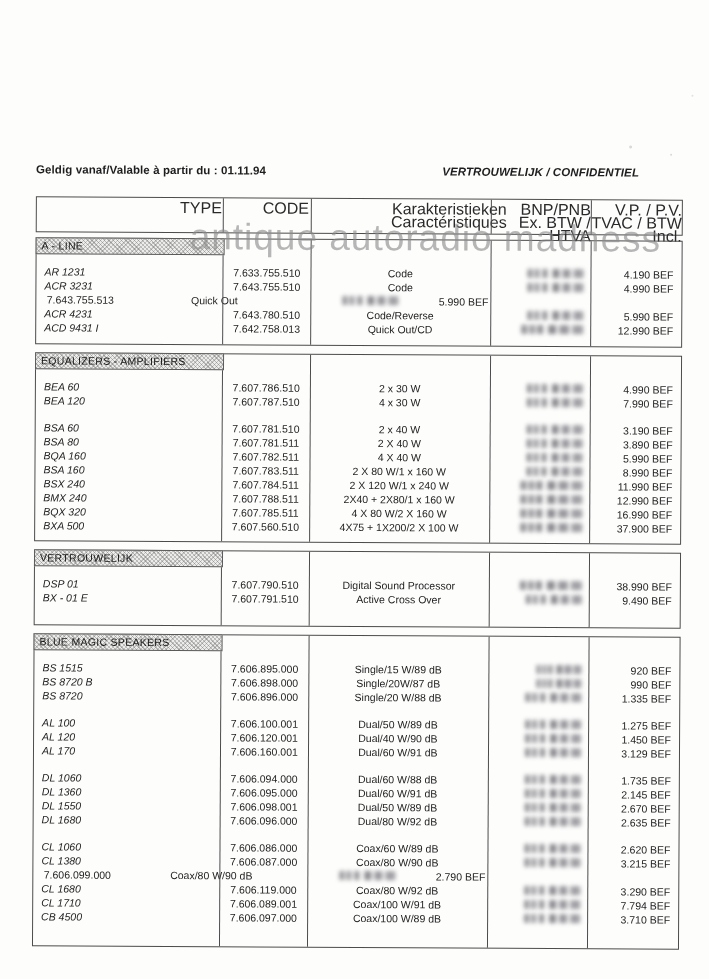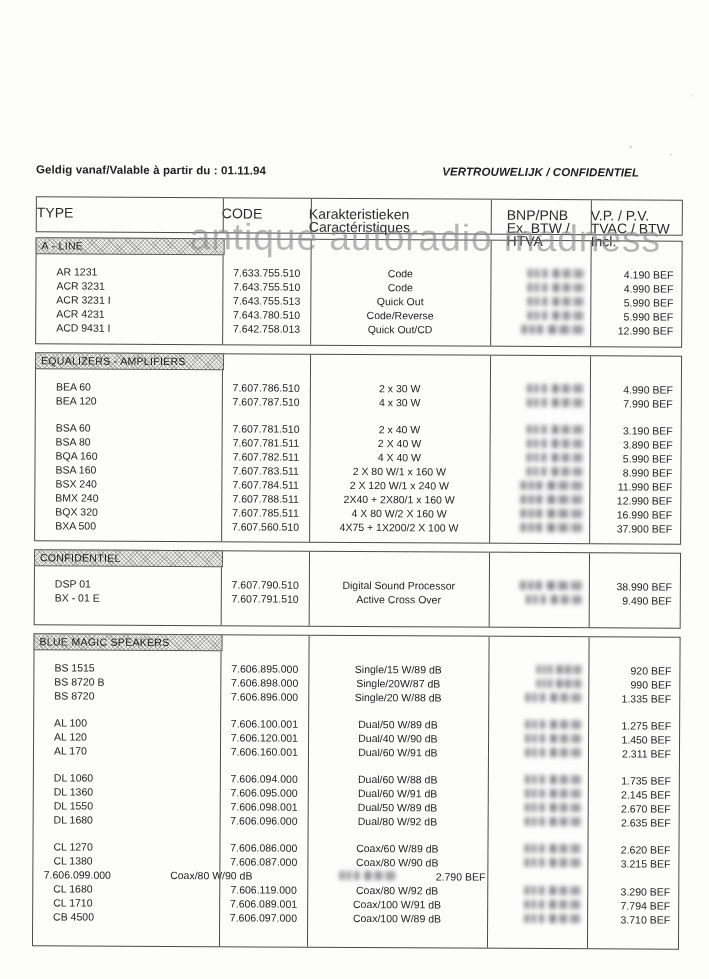--- a/index.html
+++ b/index.html
@@ -31,21 +31,21 @@
   .block{
     position:relative;box-sizing:border-box;width:647px;
     border:1px solid #4c4c4c;background:transparent;
   }
   .vline{position:absolute;top:0;bottom:0;width:1px;background:#4c4c4c;}
   .v1{left:186px}.v2{left:274px}.v3{left:454px}.v4{left:554px}
 
   
   .head-block{height:36px;margin-bottom:5px;}
   .hrow{display:flex;height:100%;}
-  .hc{box-sizing:border-box;padding-top:9px;text-align:left;font-size:14px;line-height:13px;color:#2a2a2a;}
+  .hc{box-sizing:border-box;padding-top:3px;text-align:right;font-size:16px;line-height:13px;color:#2a2a2a;}
   .hc.c1{width:187px}.hc.c2{width:88px}.hc.c3{width:200px}.hc.c4{width:85px}.hc.c5{width:92px}
 
   
   .section-block{margin-bottom:8px;}
   .secbar{
     position:relative;z-index:3;box-sizing:border-box;
     width:189px;height:17px;margin:-1px 0 0 -1px;
     border:1px solid #5a5a5a;
     background-color:#ececea;
     background-image:
@@ -55,21 +55,21 @@
   }
   .rows{padding-top:10px;padding-bottom:9px;}
   .section-block:nth-child(1) .rows{padding-bottom:9px;}
   .section-block:nth-child(2) .rows{padding-bottom:8px;}
   .section-block:nth-child(3) .rows{padding-bottom:20px;}
   .section-block:nth-child(4) .rows{padding-bottom:22px;}
   .group{margin-top:13px;}
   .group:first-child{margin-top:0;}
   .row{display:flex;height:14px;font-size:10.5px;line-height:14px;color:#232323;}
   .cell{box-sizing:border-box;overflow:visible;white-space:nowrap;}
-  .cell.c1{width:187px;text-align:left;padding-left:20px;}
+  .cell.c1{width:187px;text-align:left;padding-left:8px;font-style:italic;}
   .cell.c2{width:88px;text-align:center;}
   .cell.c3{width:180px;text-align:center;}
   .cell.c4{width:100px;text-align:right;padding-right:6px;}
   .cell.c5{width:92px;text-align:right;padding-right:8px;}
 
   
   .smudge{
     display:inline-block;height:9px;margin-top:2px;vertical-align:top;
     border-radius:1px;opacity:.72;filter:blur(2.1px);
     background:linear-gradient(90deg,
@@ -144,21 +144,20 @@
                   <div class="cell c5">4.190 BEF</div>
                 </div>
                 <div class="row">
                   <div class="cell c1">ACR 3231</div>
                   <div class="cell c2">7.643.755.510</div>
                   <div class="cell c3">Code</div>
                   <div class="cell c4"><span class="smudge" style="width: 56px;"></span></div>
                   <div class="cell c5">4.990 BEF</div>
                 </div>
                 <div class="row">
-                  <div class="cell c1">ACR 3231 I</div>
                   <div class="cell c2">7.643.755.513</div>
                   <div class="cell c3">Quick Out</div>
                   <div class="cell c4"><span class="smudge" style="width: 56px;"></span></div>
                   <div class="cell c5">5.990 BEF</div>
                 </div>
                 <div class="row">
                   <div class="cell c1">ACR 4231</div>
                   <div class="cell c2">7.643.780.510</div>
                   <div class="cell c3">Code/Reverse</div>
                   <div class="cell c4"><span class="smudge" style="width: 56px;"></span></div>
@@ -255,21 +254,21 @@
                   <div class="cell c5">37.900 BEF</div>
                 </div>
               </div>
             </div>
           </div>
           <div class="block section-block">
             <div class="vline v1"></div>
             <div class="vline v2"></div>
             <div class="vline v3"></div>
             <div class="vline v4"></div>
-            <div class="secbar"><span>CONFIDENTIEL</span></div>
+            <div class="secbar"><span>VERTROUWELIJK</span></div>
             <div class="rows">
               <div class="group">
                 <div class="row">
                   <div class="cell c1">DSP 01</div>
                   <div class="cell c2">7.607.790.510</div>
                   <div class="cell c3">Digital Sound Processor</div>
                   <div class="cell c4"><span class="smudge" style="width: 62px;"></span></div>
                   <div class="cell c5">38.990 BEF</div>
                 </div>
                 <div class="row">
@@ -325,21 +324,21 @@
                   <div class="cell c2">7.606.120.001</div>
                   <div class="cell c3">Dual/40 W/90 dB</div>
                   <div class="cell c4"><span class="smudge" style="width: 56px;"></span></div>
                   <div class="cell c5">1.450 BEF</div>
                 </div>
                 <div class="row">
                   <div class="cell c1">AL 170</div>
                   <div class="cell c2">7.606.160.001</div>
                   <div class="cell c3">Dual/60 W/91 dB</div>
                   <div class="cell c4"><span class="smudge" style="width: 56px;"></span></div>
-                  <div class="cell c5">2.311 BEF</div>
+                  <div class="cell c5">3.129 BEF</div>
                 </div>
               </div>
               <div class="group">
                 <div class="row">
                   <div class="cell c1">DL 1060</div>
                   <div class="cell c2">7.606.094.000</div>
                   <div class="cell c3">Dual/60 W/88 dB</div>
                   <div class="cell c4"><span class="smudge" style="width: 56px;"></span></div>
                   <div class="cell c5">1.735 BEF</div>
                 </div>
@@ -360,21 +359,21 @@
                 <div class="row">
                   <div class="cell c1">DL 1680</div>
                   <div class="cell c2">7.606.096.000</div>
                   <div class="cell c3">Dual/80 W/92 dB</div>
                   <div class="cell c4"><span class="smudge" style="width: 56px;"></span></div>
                   <div class="cell c5">2.635 BEF</div>
                 </div>
               </div>
               <div class="group">
                 <div class="row">
-                  <div class="cell c1">CL 1270</div>
+                  <div class="cell c1">CL 1060</div>
                   <div class="cell c2">7.606.086.000</div>
                   <div class="cell c3">Coax/60 W/89 dB</div>
                   <div class="cell c4"><span class="smudge" style="width: 56px;"></span></div>
                   <div class="cell c5">2.620 BEF</div>
                 </div>
                 <div class="row">
                   <div class="cell c1">CL 1380</div>
                   <div class="cell c2">7.606.087.000</div>
                   <div class="cell c3">Coax/80 W/90 dB</div>
                   <div class="cell c4"><span class="smudge" style="width: 56px;"></span></div>

